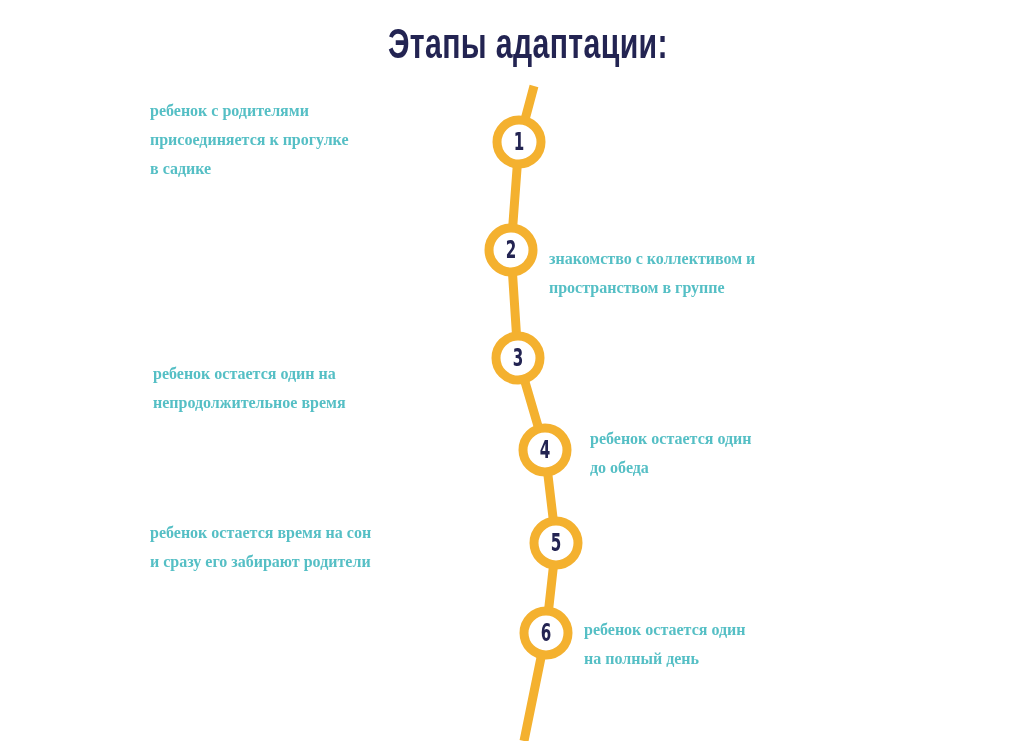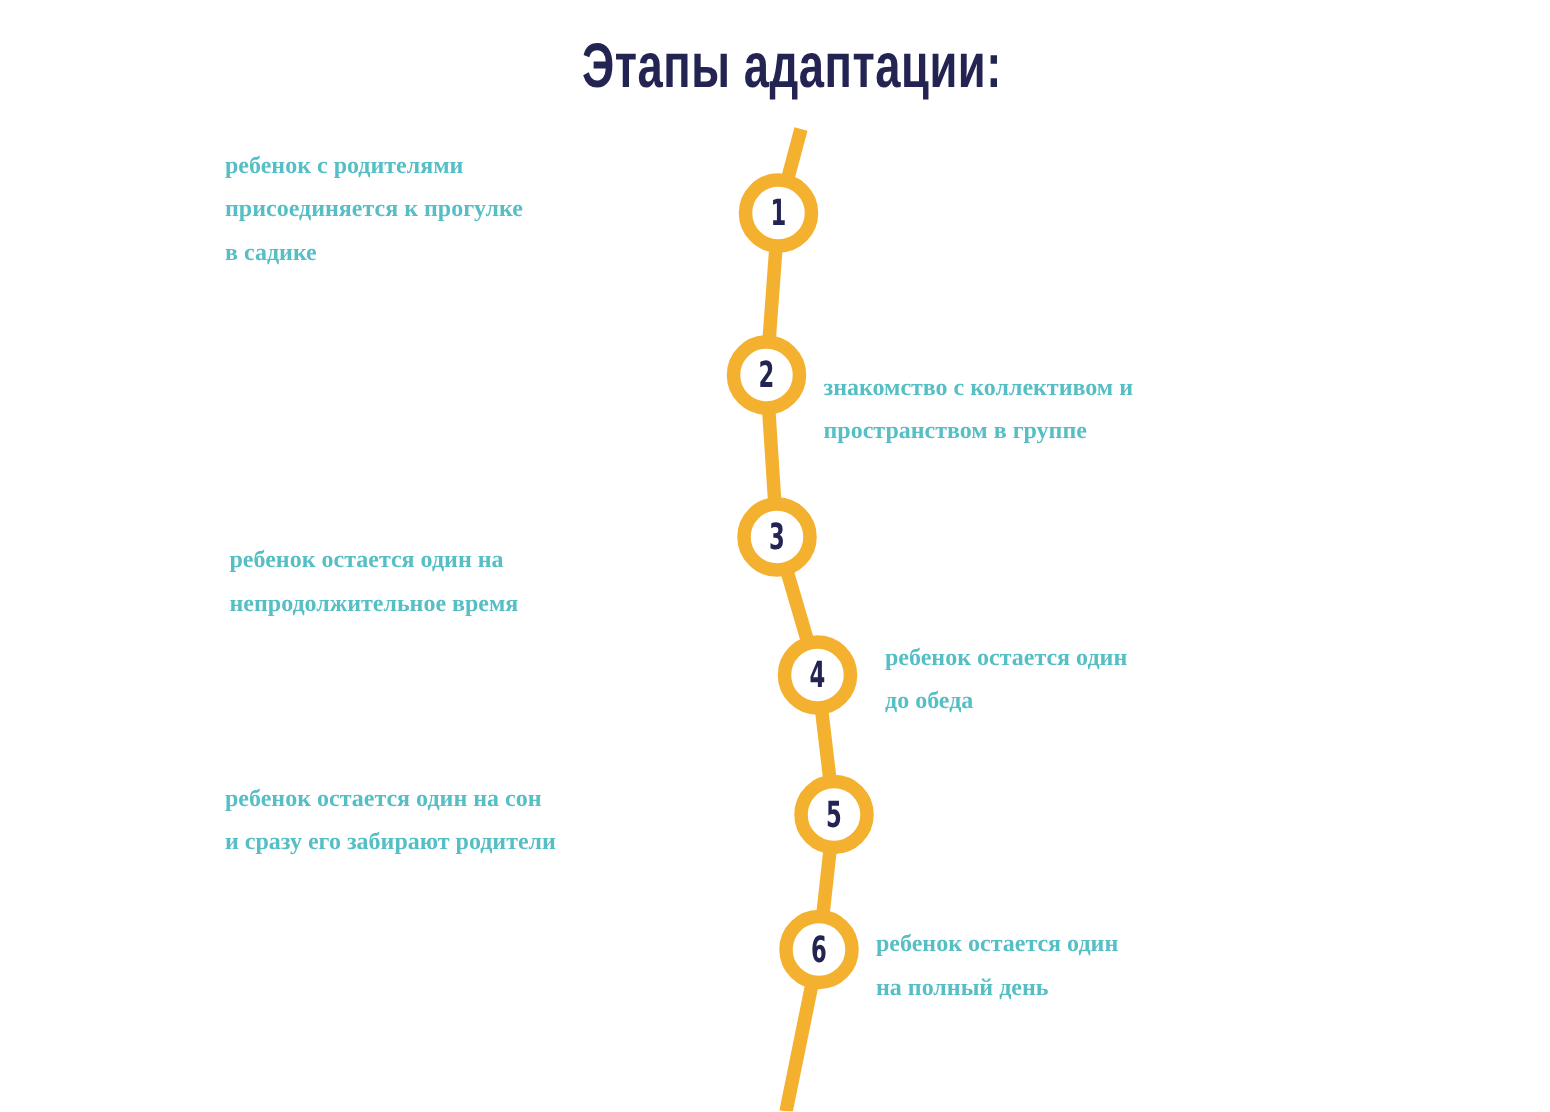--- a/index.html
+++ b/index.html
@@ -56,16 +56,16 @@
 
 <div class="label" style="left:150px;top:96px;">ребенок с родителями
 присоединяется к прогулке
 в садике</div>
 <div class="label" style="left:549px;top:228px;margin-top:16px;">знакомство с коллективом и
 пространством в группе</div>
 <div class="label" style="left:153px;top:340px;margin-top:19px;">ребенок остается один на
 непродолжительное время</div>
 <div class="label" style="left:590px;top:424px;">ребенок остается один
 до обеда</div>
-<div class="label" style="left:150px;top:518px;">ребенок остается один на сон
+<div class="label" style="left:150px;top:518px;">ребенок остается время на сон
 и сразу его забирают родители</div>
 <div class="label" style="left:584px;top:615px;">ребенок остается один
 на полный день</div>
 
 </body></html>

